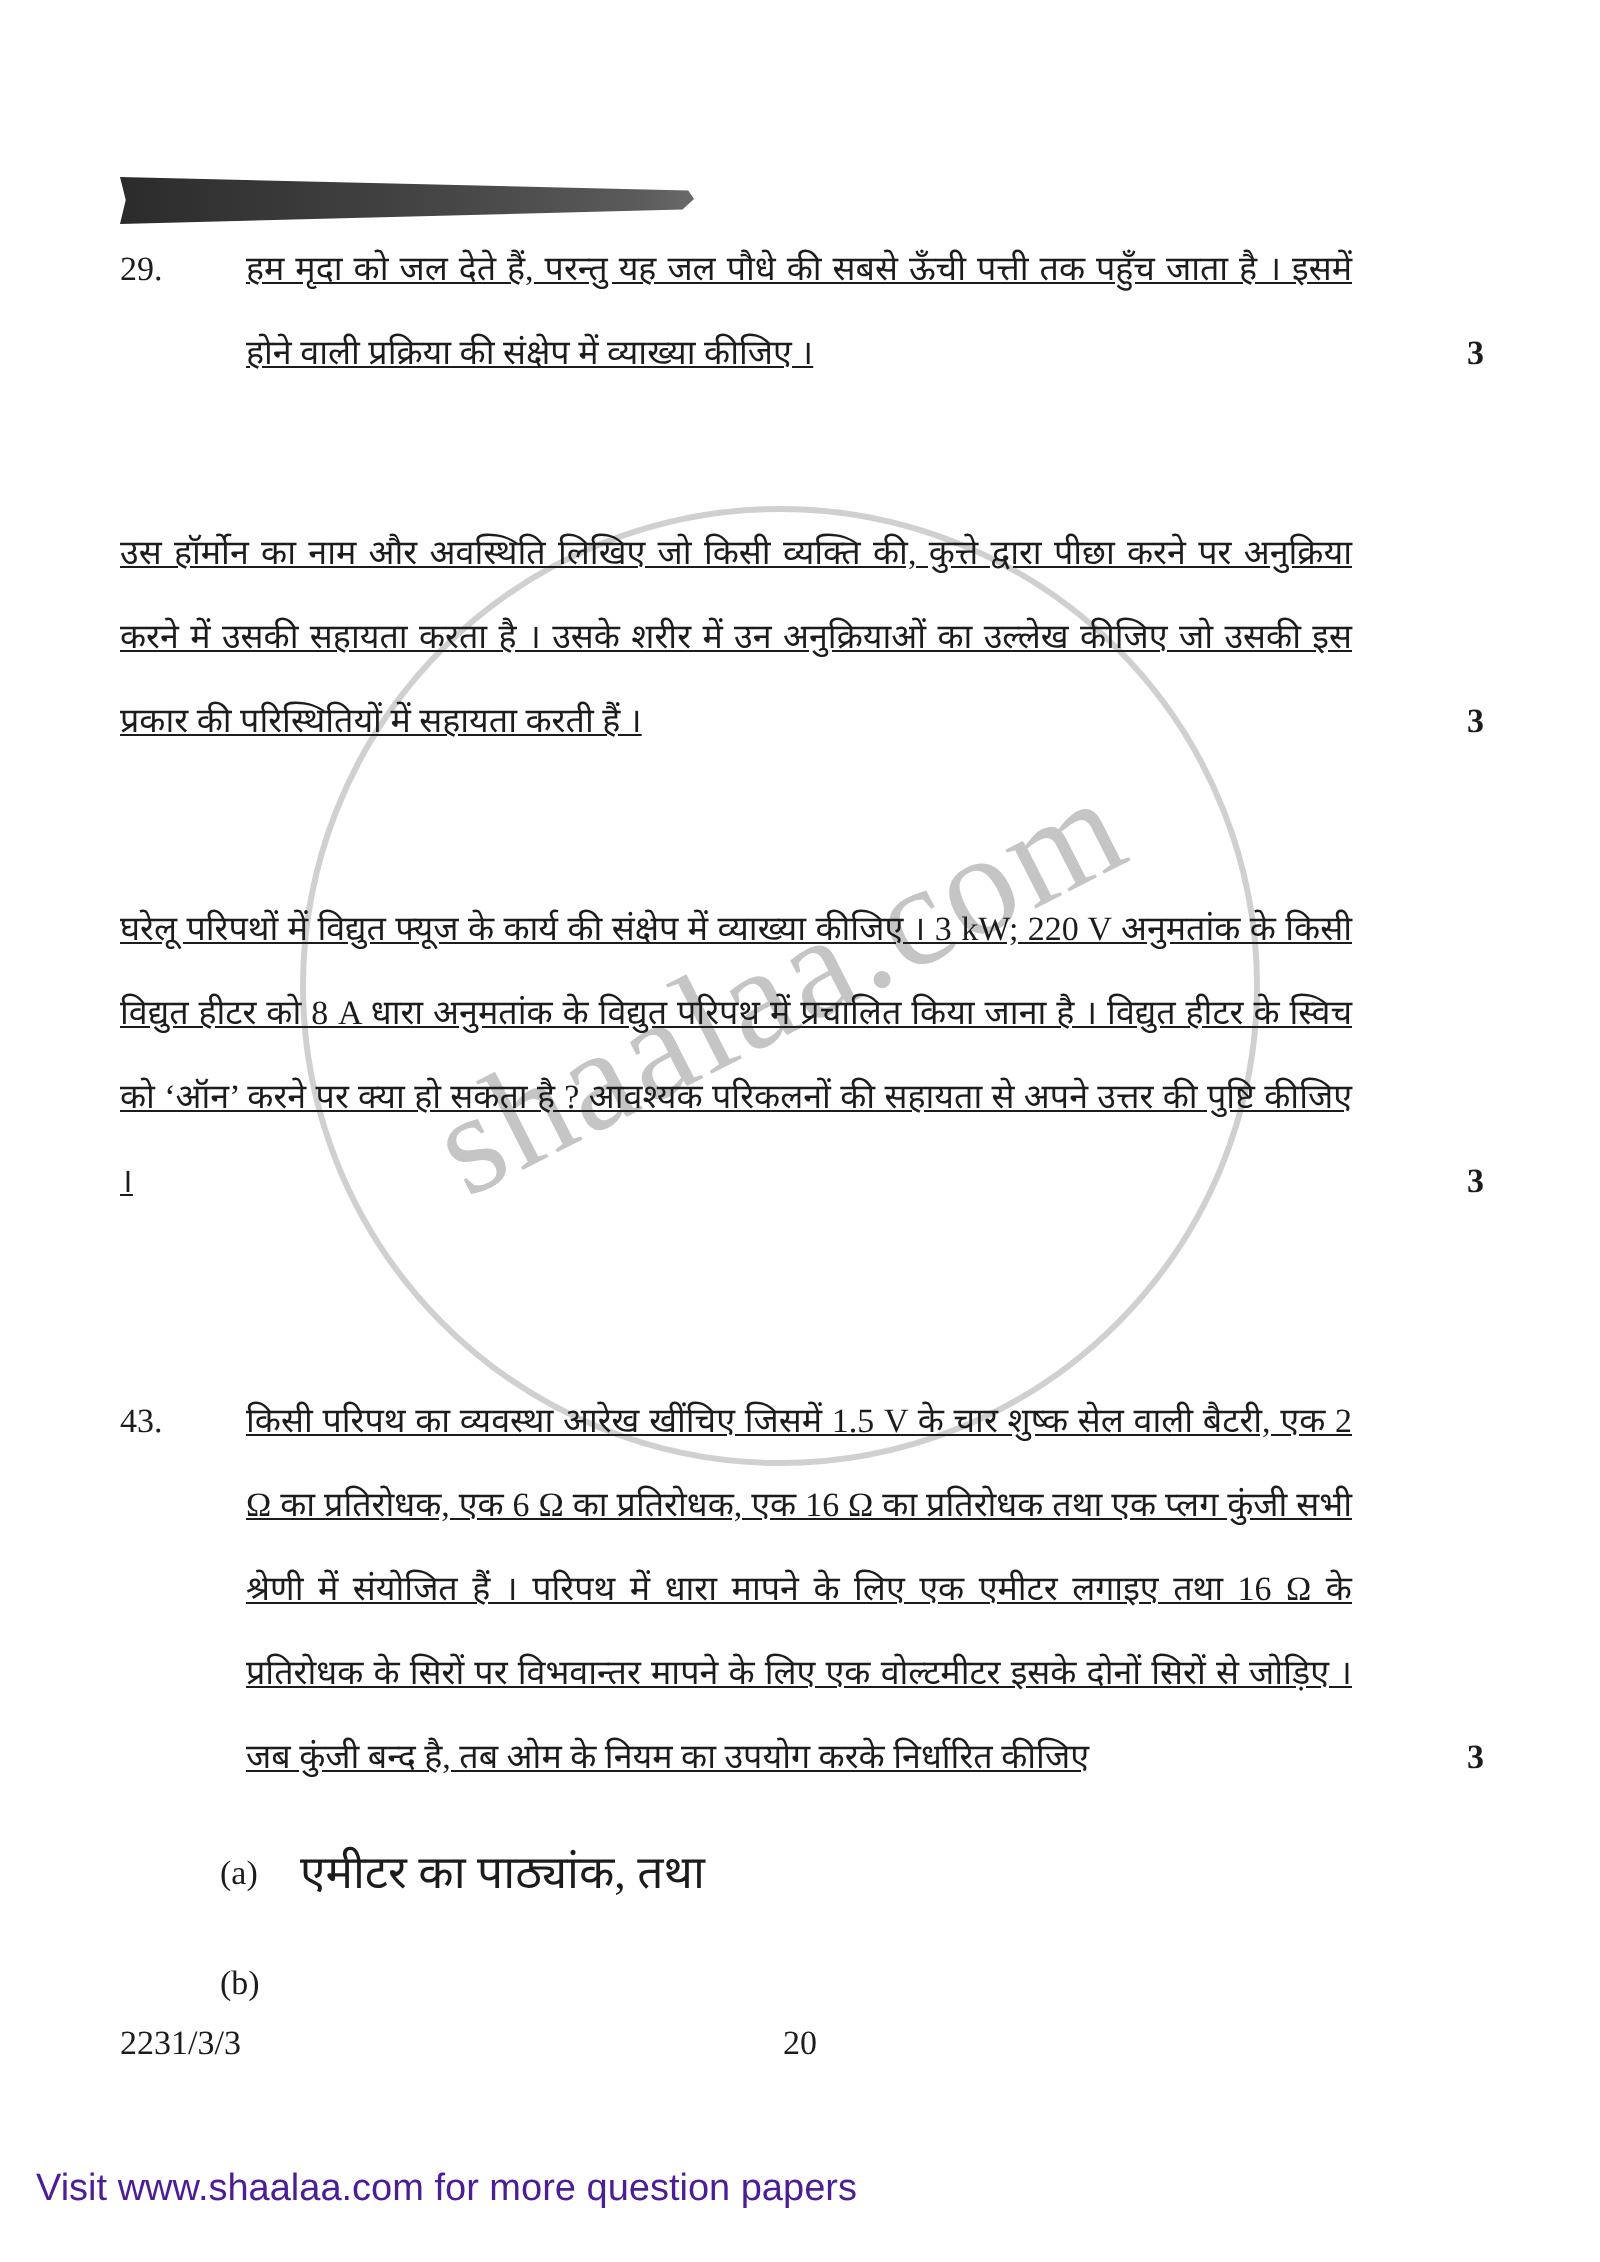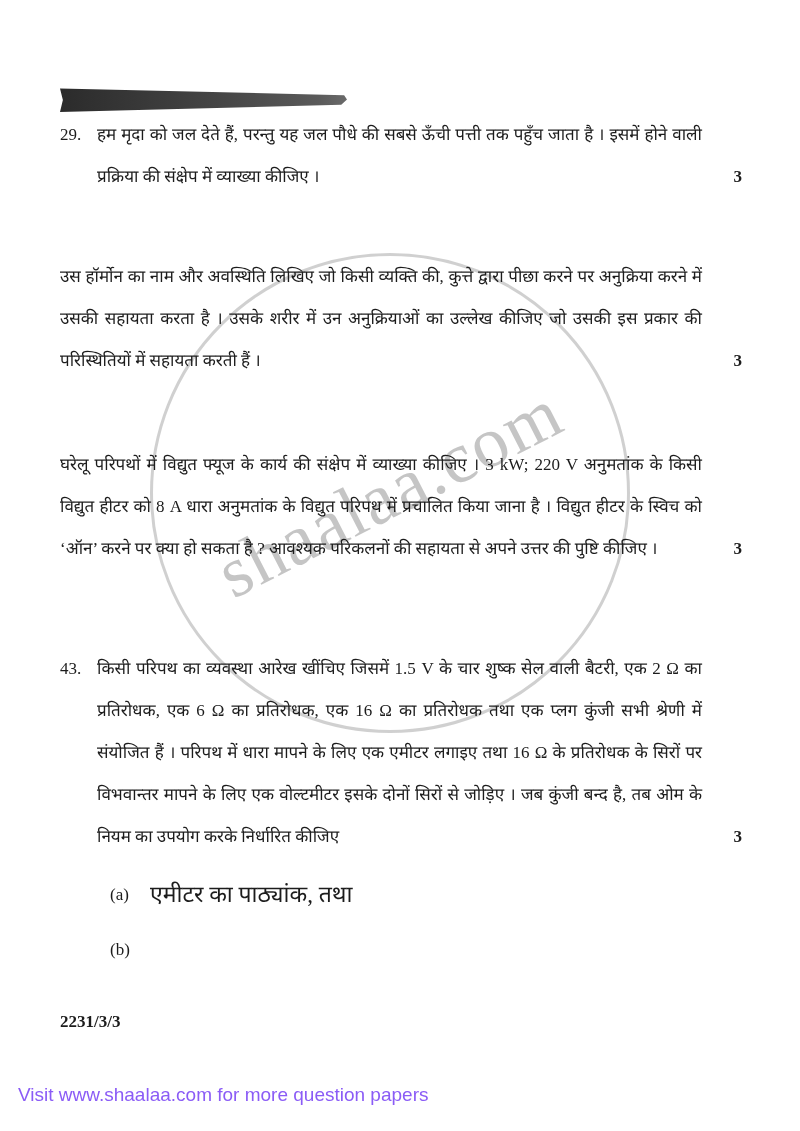--- a/index.html
+++ b/index.html
@@ -54,36 +54,37 @@
   }
 
   
   .content {
     position: absolute;
     left: 60px;
     top: 114px;
     width: 682px;
     z-index: 1;
   }
-  .question { display: flex; }
+  .question { display: flex; gap: 26px; }
   .question.q29 { margin-bottom: 58px; }
   .question.q30 { margin-bottom: 62px; }
   .question.q31 { margin-bottom: 78px; }
   .question.q32 { margin-bottom: 0; }
   .qnum {
     flex: 0 0 37px;
     font-size: 17px;
     line-height: 42px;
   }
   .qtext {
     flex: 1;
     font-size: 17px;
     line-height: 42px;
     text-align: justify;
     padding-right: 14px;
+    text-decoration: underline;
   }
   .qmarks {
     flex: 0 0 26px;
     font-size: 17px;
     line-height: 42px;
     font-weight: bold;
     text-align: right;
     align-self: flex-end;
   }
   .subitem {
@@ -104,34 +105,34 @@
 
   
   .doc-footer {
     position: absolute;
     left: 0;
     top: 1012px;
     width: 800px;
     height: 28px;
     z-index: 1;
     font-size: 17px;
-    font-weight: bold;
+    font-weight: normal;
   }
   .footer-code { position: absolute; left: 60px; top: 0; }
   .footer-page { position: absolute; left: 0; width: 100%; top: 0; text-align: center; }
 
   
   .site-banner {
     position: absolute;
     left: 18px;
     top: 1084px;
     z-index: 1;
     font-family: "Liberation Sans", sans-serif;
     font-size: 19px;
-    color: #8b5cf6;
+    color: #4c1d95;
   }
 </style>
 </head>
 <body>
 
 <div class="watermark">
   <div class="watermark-circle"></div>
   <div class="watermark-text">shaalaa.com</div>
 </div>
 
@@ -167,15 +168,16 @@
   </div>
 
   <div class="subitem sub-b">
     <div class="sub-label">(b)</div>
   </div>
 
 </div>
 
 <div class="doc-footer">
   <span class="footer-code">2231/3/3</span>
+  <span class="footer-page">20</span>
 </div>
 
 <div class="site-banner">Visit www.shaalaa.com for more question papers</div>
 
 </body></html>

